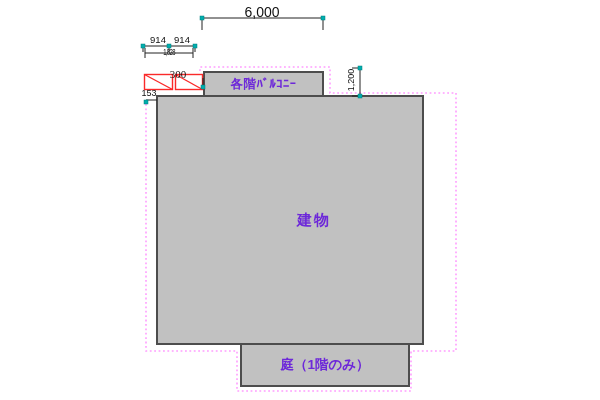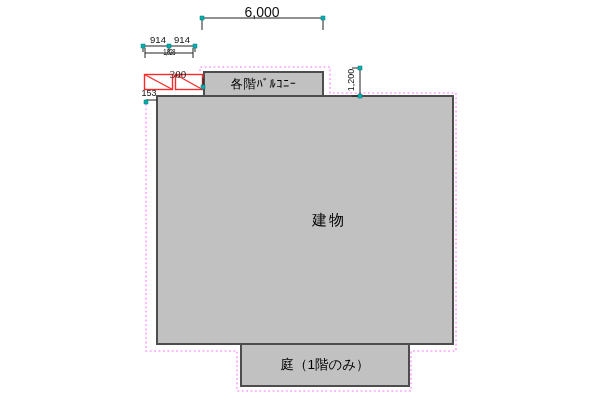--- a/index.html
+++ b/index.html
@@ -4,24 +4,24 @@
 <style>
   html,body{margin:0;padding:0;background:#ffffff;}
   #canvas{
     position:relative;width:600px;height:400px;background:#ffffff;overflow:hidden;
     font-family:"Liberation Sans", sans-serif;color:#1a1a1a;
   }
   .shape{
     position:absolute;background:#c1c1c1;border:2px solid #4d4d4d;box-sizing:border-box;
     display:flex;align-items:center;justify-content:center;z-index:1;
   }
-  .shape-label{color:#000000;white-space:nowrap;}
+  .shape-label{color:#6d28d9;white-space:nowrap;font-weight:bold;}
   #balcony{left:203px;top:71px;width:121px;height:26px;}
   #balcony .shape-label{font-size:12.5px;letter-spacing:0.5px;}
-  #building{left:156px;top:95px;width:298px;height:250px;padding-left:48px;}
+  #building{left:156px;top:95px;width:268px;height:250px;padding-left:48px;}
   #building .shape-label{font-size:15px;letter-spacing:2px;}
   #garden{left:240px;top:343px;width:170px;height:44px;}
   #garden .shape-label{font-size:13.5px;}
   #overlay{position:absolute;left:0;top:0;z-index:2;pointer-events:none;}
   .dim{
     position:absolute;z-index:3;font-size:9.5px;line-height:10px;color:#111;
     text-align:center;white-space:nowrap;
   }
   #dim-6000{left:232px;top:7px;width:60px;font-size:14px;}
   #dim-914a{left:146px;top:35px;width:24px;}

